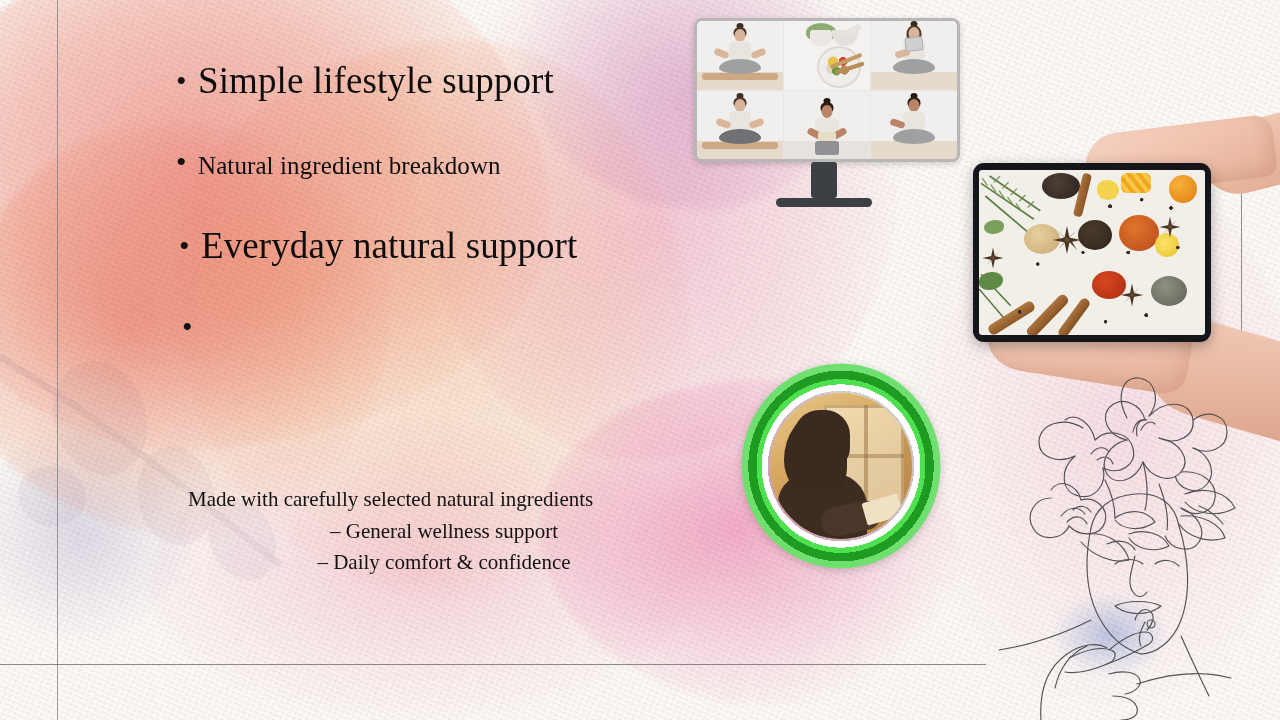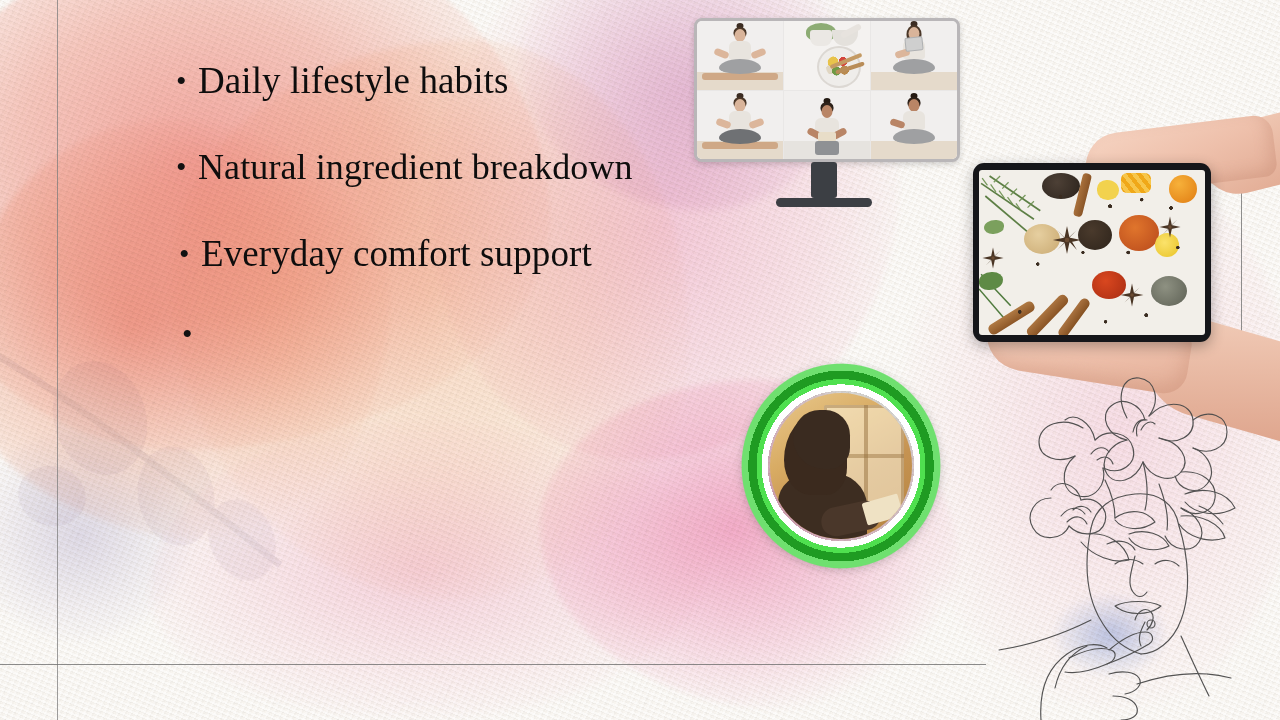--- a/index.html
+++ b/index.html
@@ -111,21 +111,21 @@
   .bullets{position:absolute;left:176px;top:62px;width:620px;}
   .bullet-row{display:flex;align-items:baseline;margin-bottom:48px;}
   .bullet-dot{
     width:22px;flex:0 0 22px;color:#111;font-size:30px;line-height:1;
     transform:translateY(-2px);
   }
   .bullet-text{
     font-size:37px;line-height:1.05;color:#0e0d0d;letter-spacing:.1px;
     white-space:nowrap;
   }
-  .bullet-row.b1 .bullet-text{font-size:36px;}
+  .bullet-row.b1 .bullet-text{font-size:25px;}
   .bullet-row.b2{margin-left:3px;}
   .bullet-row.b3{margin-left:6px;}
 
   
   .subtext{
     position:absolute;left:188px;top:484px;width:512px;
     text-align:center;color:#141212;font-size:21px;line-height:1.50;
   }
   .subtext .l1{text-align:left;}
   .subtext .l2,.subtext .l3{text-align:center;}
@@ -265,39 +265,44 @@
   </svg>
 
   <div class="vline-left"></div>
   <div class="hline-bottom"></div>
   <div class="vline-right"></div>
 
   <div class="bullets">
 
     <div class="bullet-row b0">
       <span class="bullet-dot">•</span>
-      <span class="bullet-text">Daily lifestyle habits</span>
+      <span class="bullet-text">Simple lifestyle support</span>
     </div>
 
     <div class="bullet-row b1">
       <span class="bullet-dot">•</span>
       <span class="bullet-text">Natural ingredient breakdown</span>
     </div>
 
     <div class="bullet-row b2">
       <span class="bullet-dot">•</span>
-      <span class="bullet-text">Everyday comfort support</span>
+      <span class="bullet-text">Everyday natural support</span>
     </div>
 
     <div class="bullet-row b3">
       <span class="bullet-dot">•</span>
     </div>
 
   </div>
 
+  <div class="subtext">
+    <div class="l1">Made with carefully selected natural ingredients</div>
+    <div class="l2">– General wellness support</div>
+    <div class="l3">– Daily comfort &amp; confidence</div>
+  </div>
 
   <div class="monitor">
     <div class="monitor-screen">
 
       <div class="tile">
         <div class="floor"></div>
           <div class="mat"></div>
         <div class="yogi" style="width:46px;height:48px;">
           <div class="y-bun" style="top:-3px;"></div>
           <div class="y-hair" style="top:1px;"></div>

